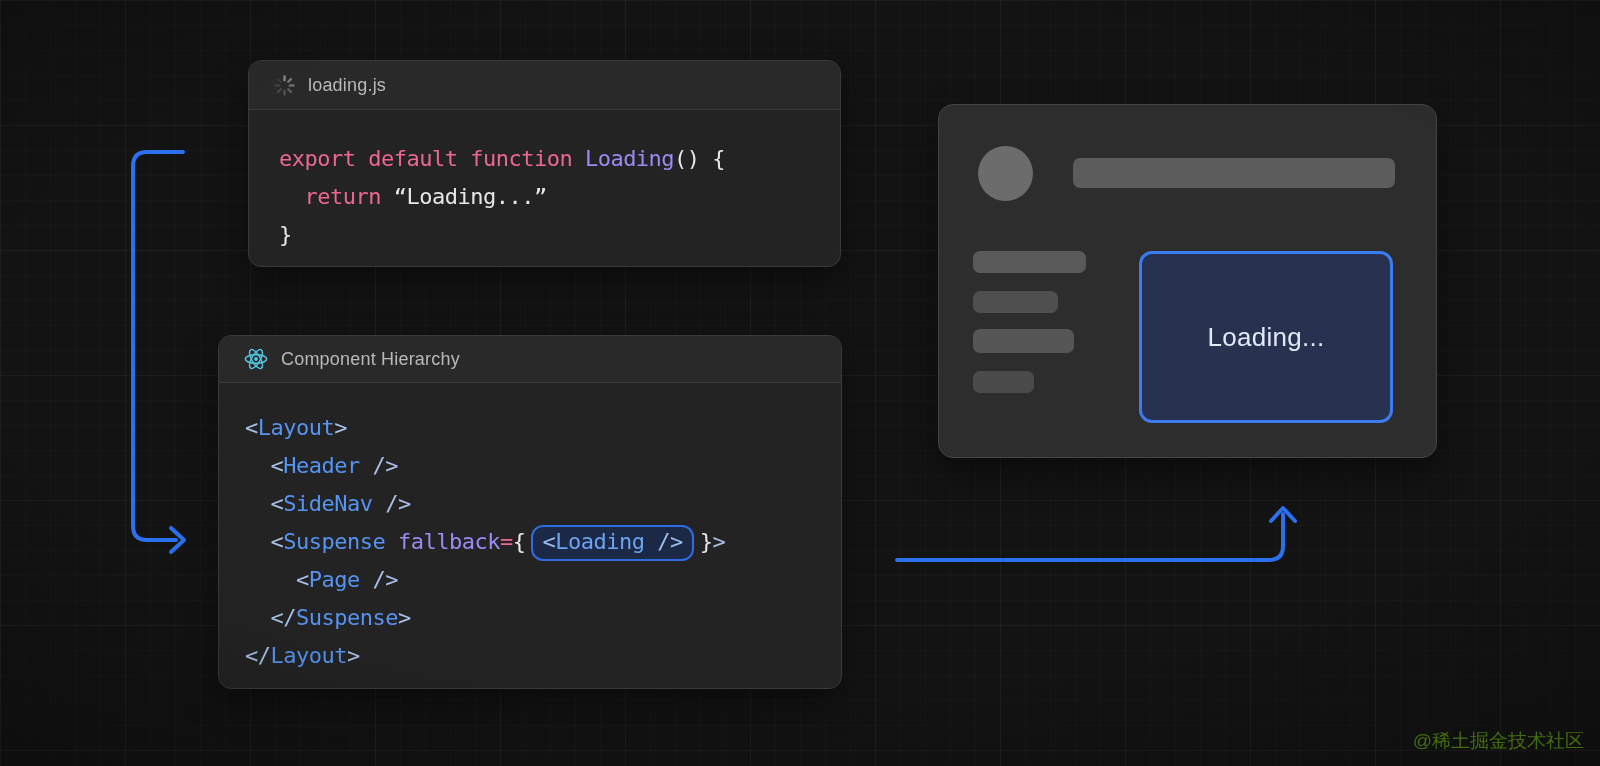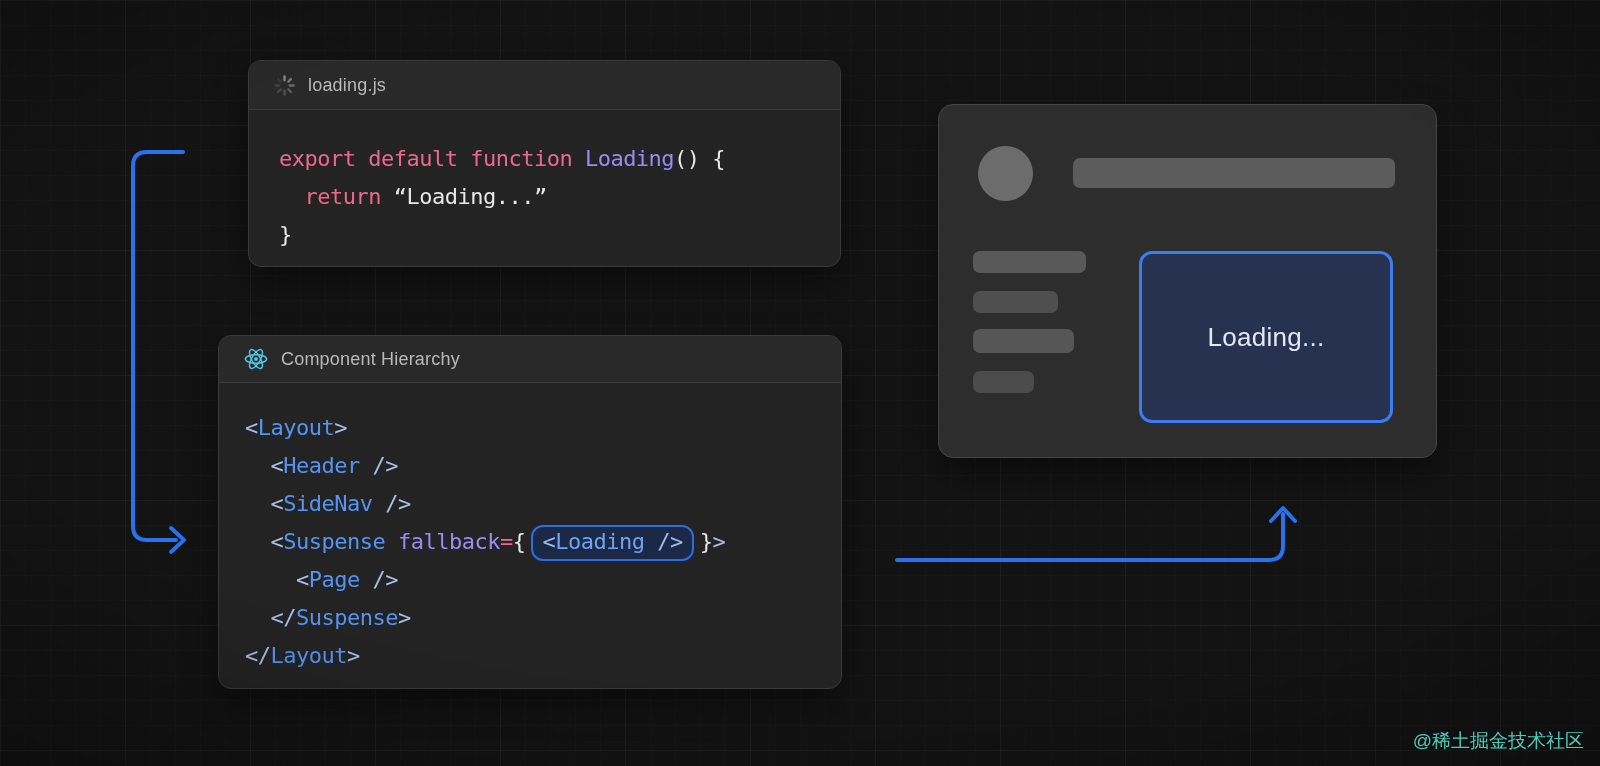--- a/index.html
+++ b/index.html
@@ -96,21 +96,21 @@
     display: flex; align-items: center; justify-content: center;
   }
   .loading-box-label { color: #e2e9f6; font-size: 26px; letter-spacing: 0.3px; }
 
   
   #arrows { position: absolute; inset: 0; width: 1600px; height: 766px; z-index: 1; }
 
   
   .watermark {
     position: absolute; right: 16px; bottom: 12px;
-    color: #5eead4; opacity: 0.85; font-size: 19px; z-index: 6;
+    color: #4d7c0f; opacity: 0.85; font-size: 19px; z-index: 6;
   }
 
   .icon-spinner, .icon-react { display: inline-flex; }
 </style>
 </head>
 <body>
 
 <svg id="arrows" viewBox="0 0 1600 766">
   <g fill="none" stroke-width="4" stroke-linecap="round" stroke-linejoin="round">
     <path d="M 183 152 H 147 Q 133 152 133 166 V 526 Q 133 540 147 540 H 176" stroke="#2b71ee"></path>

